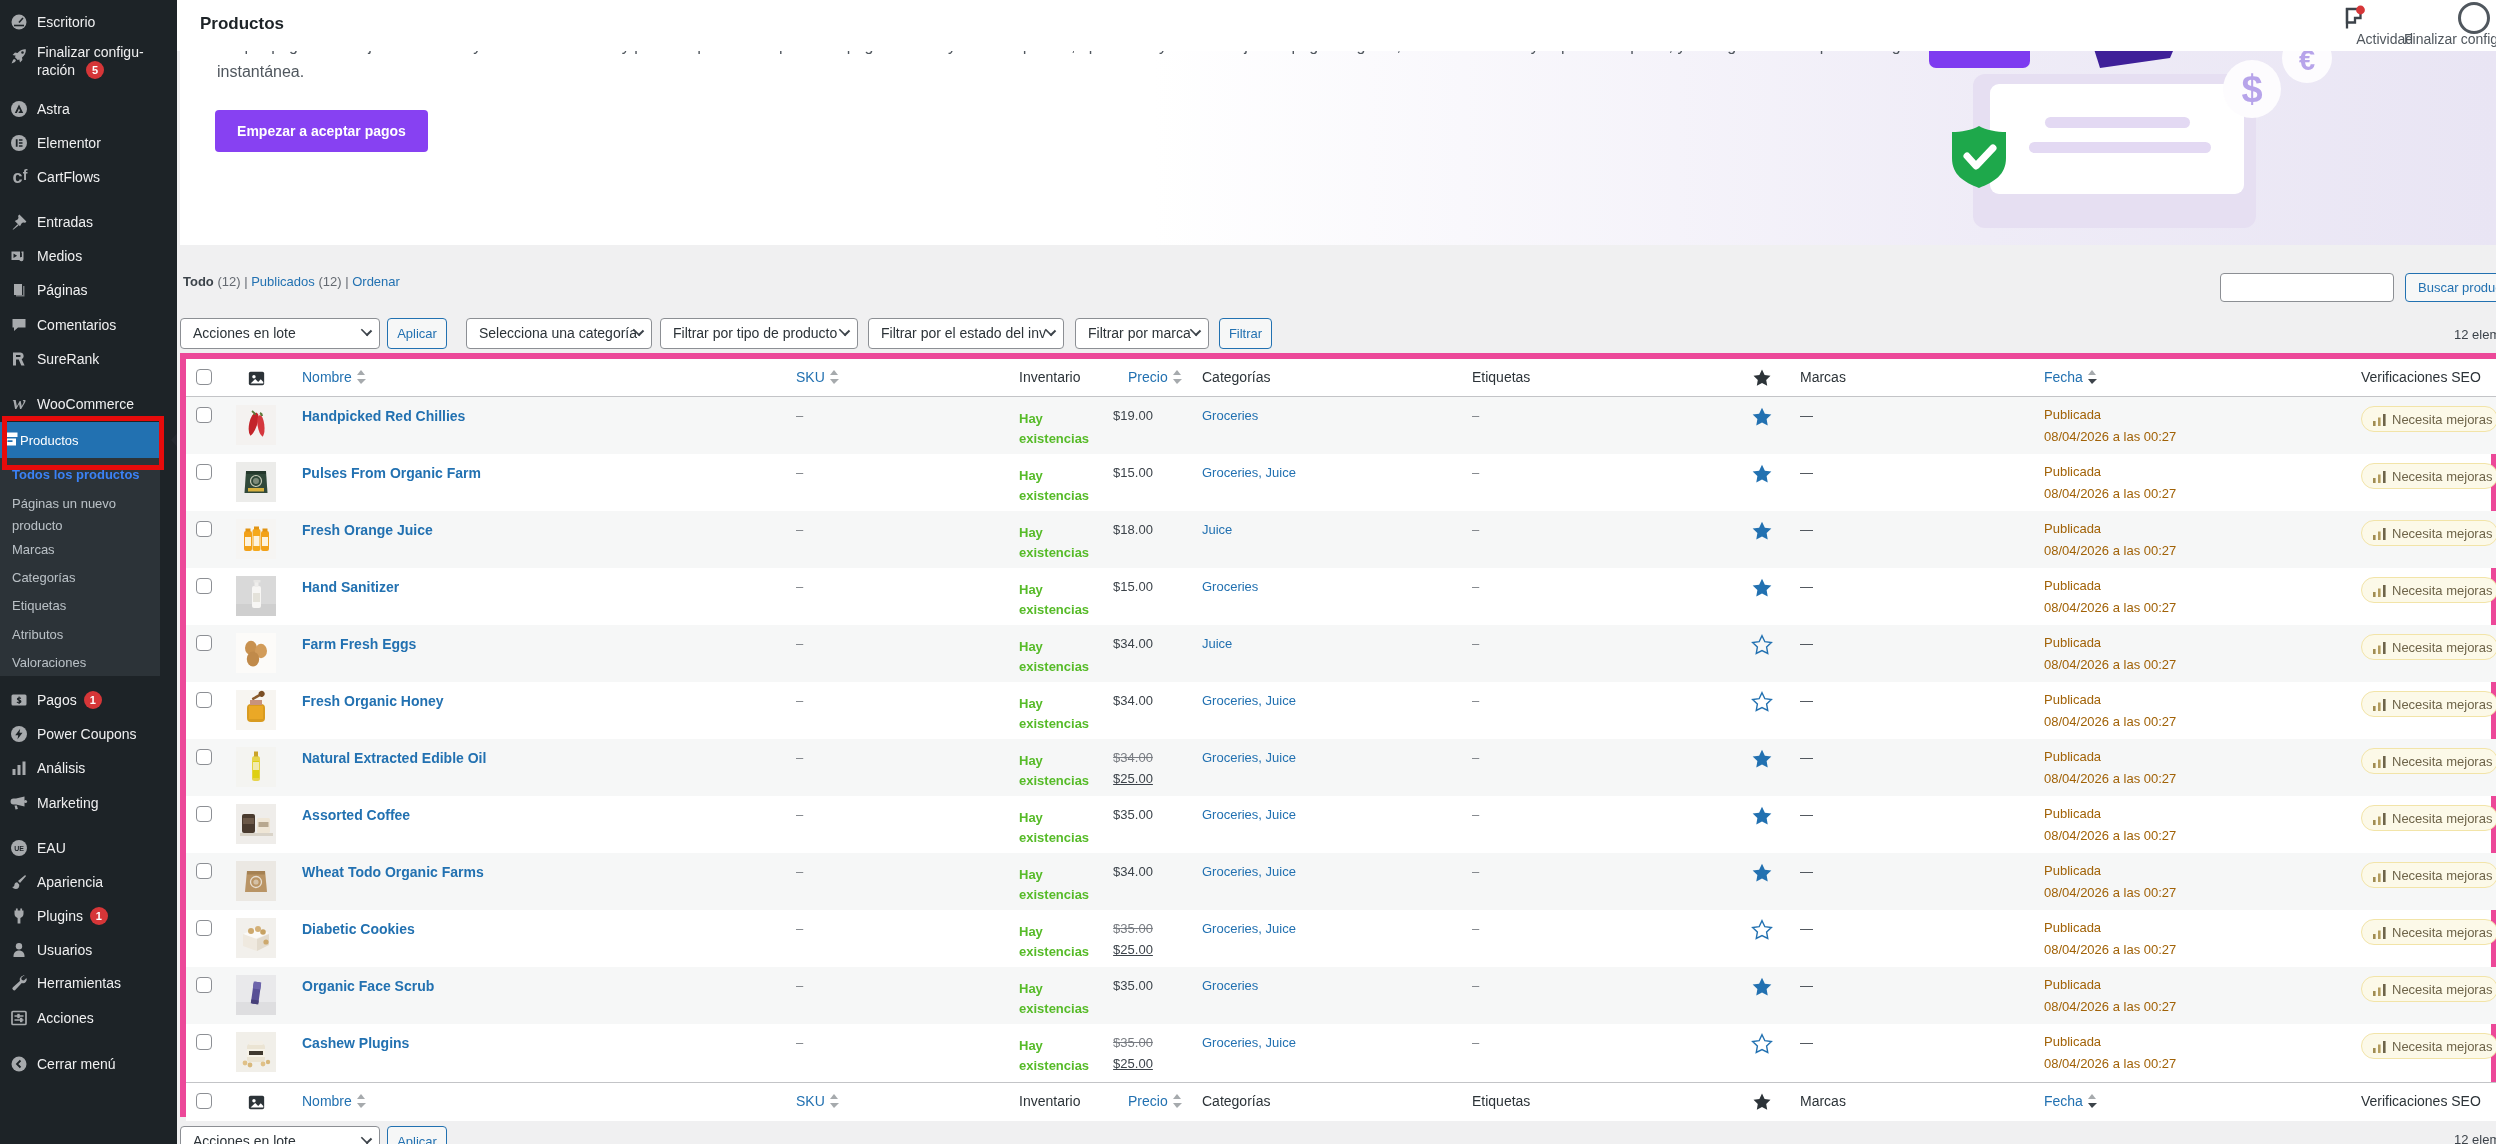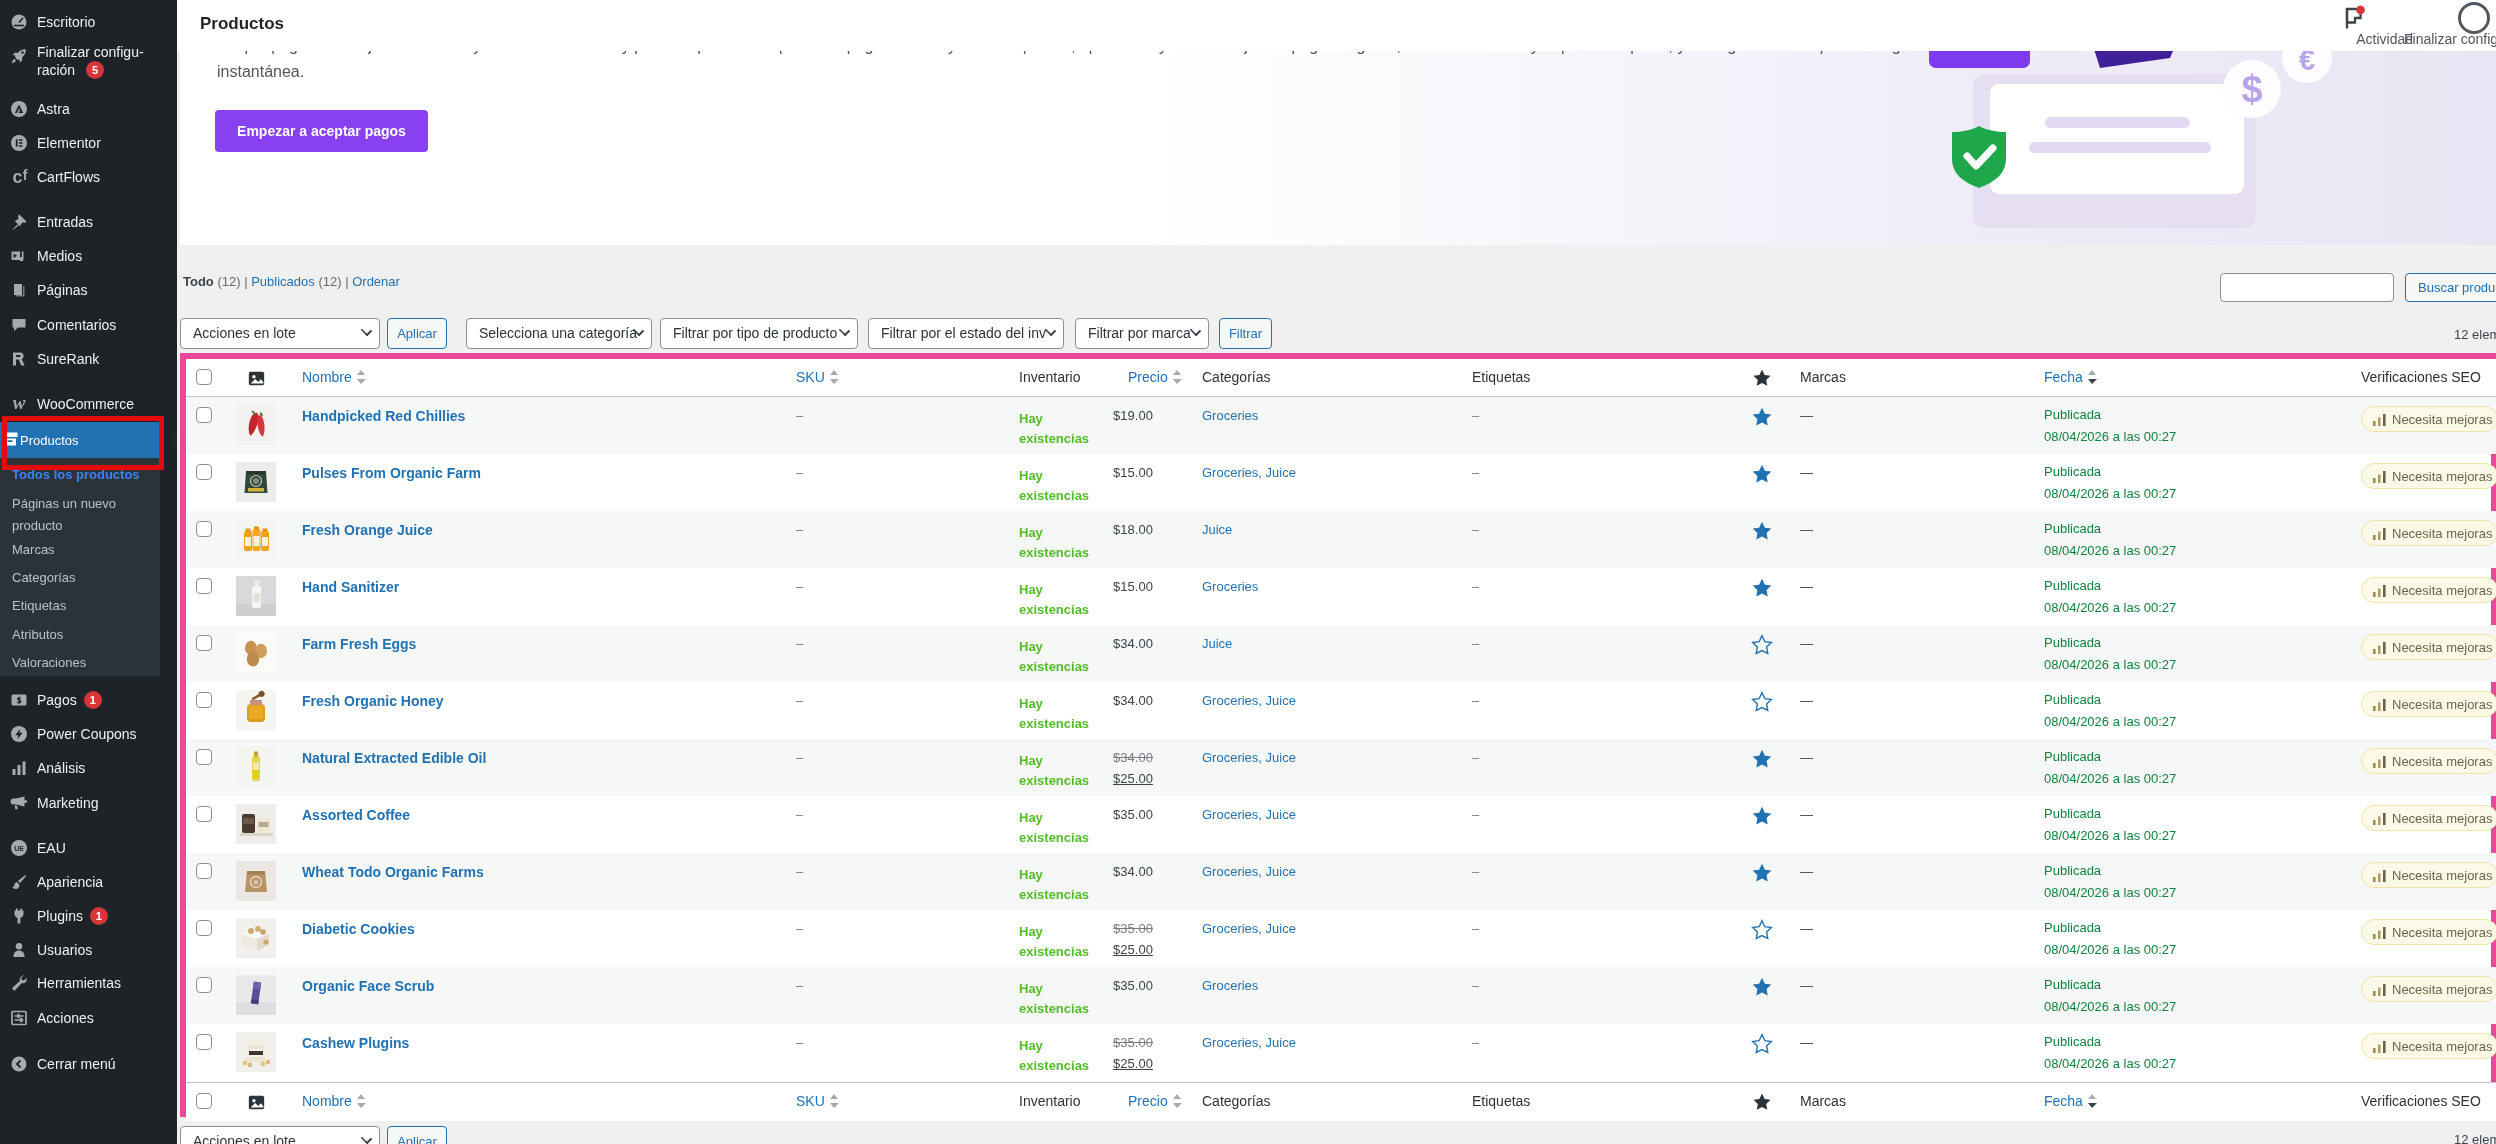--- a/index.html
+++ b/index.html
@@ -59,21 +59,21 @@
 .cb { position:absolute; width:16px; height:16px; border:1px solid #8c8f94; border-radius:4px; background:#fff; }
 .thumb { position:absolute; left:50px; top:8px; width:40px; height:40px; }
 .pname { left:116px; top:11px; font-size:14px; font-weight:bold; color:#2271b1; }
 .sku { left:610px; top:11px; color:#787c82; }
 .inv { left:833px; top:12px; color:#56bb28; font-weight:bold; line-height:20px; }
 .price { left:902px; top:8px; width:90px; text-align:center; line-height:21px; }
 .cat { left:1016px; top:11px; color:#2271b1; }
 .tag { left:1286px; top:11px; color:#787c82; }
 .star { left:1565px; top:9px; width:22px; height:22px; position:absolute; }
 .marca { left:1614px; top:11px; color:#3c434a; }
-.fecha { left:1858px; top:7px; line-height:22px; color:#15803d; }
+.fecha { left:1858px; top:7px; line-height:22px; color:#a16207; }
 .seo { position:absolute; left:2175px; top:9px; height:26px; width:137px; border:1px solid #f2e4a8; background:#fcf9e8; border-radius:13px; display:flex; align-items:center; padding:0 0 0 11px; color:#6e6449; font-size:13px; white-space:nowrap; overflow:hidden; }
 .seo svg { margin-right:6px; }
 del { color:#787c82; }
 ins { text-decoration:underline; }
 </style>
 </head>
 <body>
 
 <div id="sidebar">
   <div id="submenu-bg"></div>

